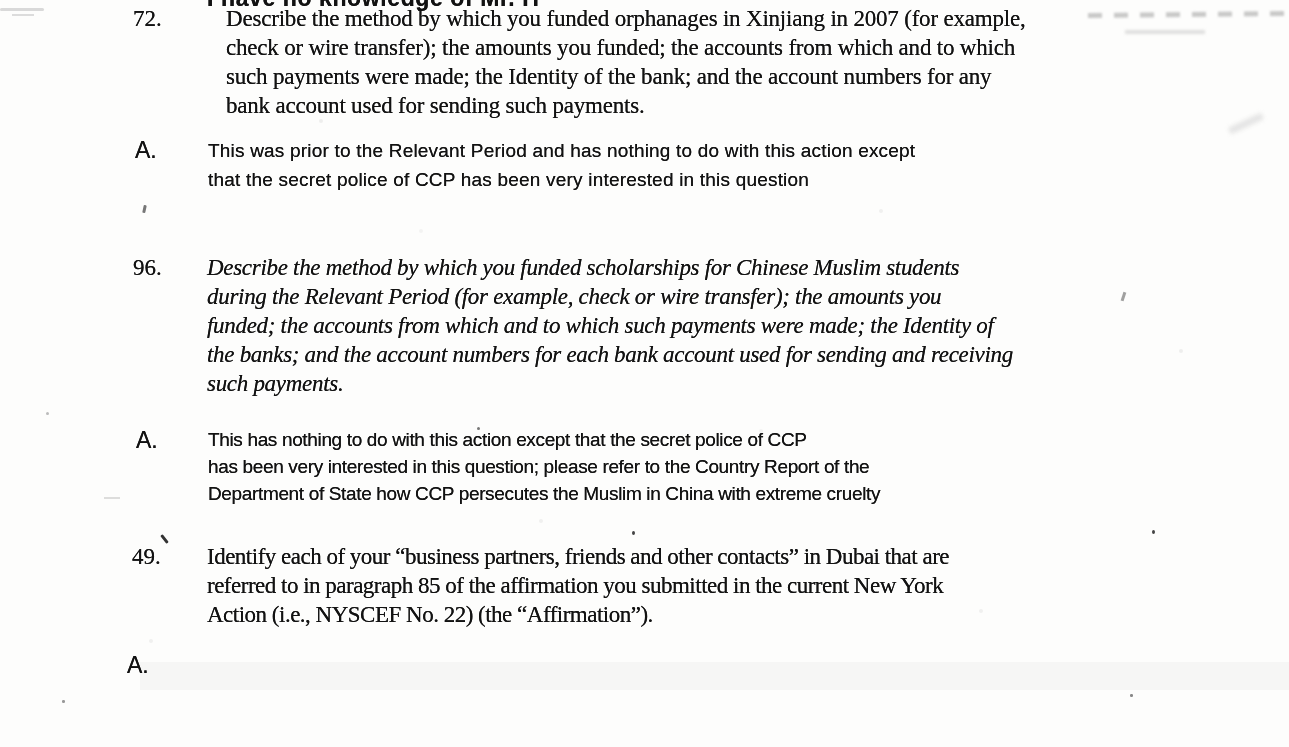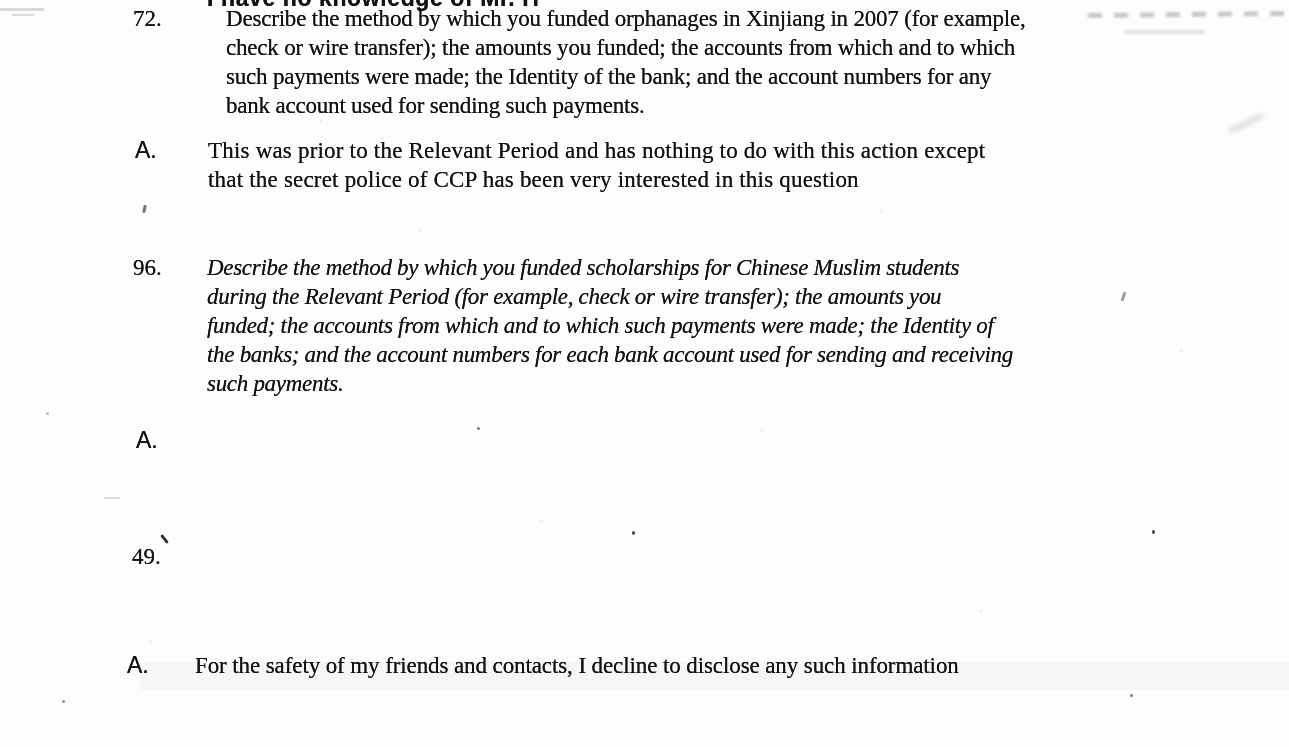--- a/index.html
+++ b/index.html
@@ -19,22 +19,22 @@
   .tblock{
     position:absolute;
     white-space:pre-line;
     text-shadow:0 0 0.45px rgba(0,0,0,0.85);
   }
   .q{
     font-family:"Liberation Serif", serif;
     font-size:23px;line-height:29px;
   }
   .a{
-    font-family:Liberation Serif, serif;
-    font-size:23px;line-height:29px;
+    font-family:Liberation Sans, sans-serif;
+    font-size:19px;line-height:29px;
   }
   .num{
     font-family:"Liberation Serif", serif;
     font-size:23px;line-height:29px;
   }
   .alabel{
     font-family:"Liberation Sans", sans-serif;
     font-size:23px;line-height:29px;
   }
   
@@ -109,25 +109,30 @@
 that the secret police of CCP has been very interested in this question</div>
 
   <div class="tblock num q73-num">96.</div>
   <div class="tblock q q73-text">Describe the method by which you funded scholarships for Chinese Muslim students
 during the Relevant Period (for example, check or wire transfer); the amounts you
 funded; the accounts from which and to which such payments were made; the Identity of
 the banks; and the account numbers for each bank account used for sending and receiving
 such payments.</div>
 
   <div class="tblock alabel a73-label">A.</div>
+  <div class="tblock a a73-text">This has nothing to do with this action except that the secret police of CCP
+has been very interested in this question; please refer to the Country Report of the
+Department of State how CCP persecutes the Muslim in China with extreme cruelty</div>
 
   <div class="tblock num q74-num">49.</div>
+  <div class="tblock q q74-text">Identify each of your “business partners, friends and other contacts” in Dubai that are
+referred to in paragraph 85 of the affirmation you submitted in the current New York
+Action (i.e., NYSCEF No. 22) (the “Affirmation”).</div>
 
   <div class="tblock alabel a74-label">A.</div>
-  <div class="tblock a a74-text">For the safety of my friends and contacts, I decline to disclose any such information</div>
 
   <div class="art art-band-a74"></div>
   <div class="art art-dash1"></div>
   <div class="art art-dash2"></div>
   <div class="art art-streak-tr"></div>
   <div class="art art-streak-tr2"></div>
   <div class="art art-smudge-r"></div>
   <div class="art art-apos1"></div>
   <div class="art art-tick-q73"></div>
   <div class="art art-dot-a"></div>

